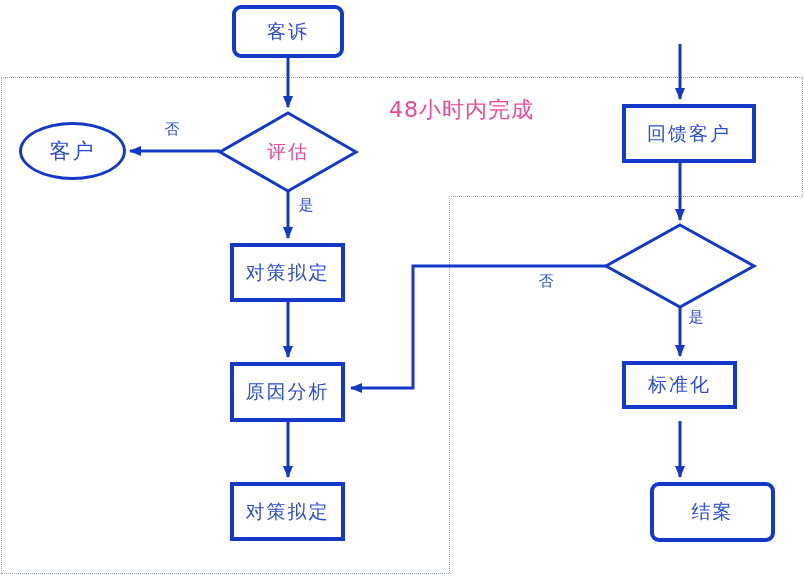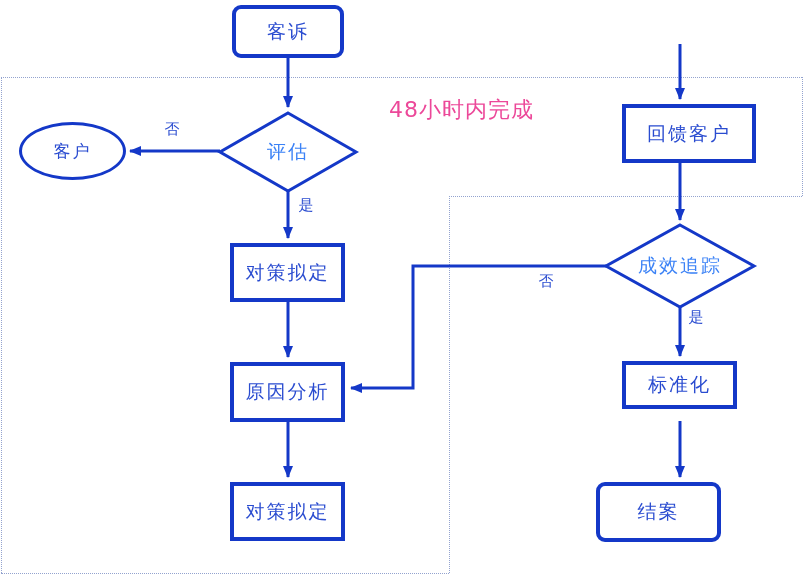--- a/index.html
+++ b/index.html
@@ -38,29 +38,29 @@
     justify-content: center;
     color: #2a4cd0;
     font-size: 19px;
     letter-spacing: 2px;
     z-index: 2;
   }
   .node.rounded { border-radius: 9px; }
   .node.ellipse {
     border-radius: 50%;
     border-width: 3px;
-    font-size: 17px;
+    font-size: 21px;
   }
   
   .diamond-label {
     position: absolute;
     display: flex;
     align-items: center;
     justify-content: center;
-    color: #3b82f6;
+    color: #ec4899;
     font-size: 19px;
     letter-spacing: 2px;
     z-index: 3;
   }
   .edge-label {
     position: absolute;
     width: 28px;
     text-align: center;
     color: #2a4cd0;
     font-size: 15px;
@@ -134,29 +134,26 @@
   </div>
 
   <div class="node" style="left:230px; top:362px; width:115px; height:60px;">
     <span>原因分析</span>
   </div>
 
   <div class="node" style="left:622px; top:104px; width:134px; height:59px;">
     <span>回馈客户</span>
   </div>
 
-  <div class="diamond-label" style="left:608px; top:252px; width:144px; height:28px;">
-    <span>成效追踪</span>
-  </div>
 
   <div class="node" style="left:622px; top:361px; width:115px; height:48px;">
     <span>标准化</span>
   </div>
 
-  <div class="node rounded" style="left:596px; top:482px; width:125px; height:60px;font-family:Liberation Serif, serif;">
+  <div class="node rounded" style="left:650px; top:482px; width:125px; height:60px;font-family:Liberation Serif, serif;">
     <span>结案</span>
   </div>
 
   <div class="edge-label" style="left:158px; top:120px;">否</div>
   <div class="edge-label" style="left:292px; top:196px;">是</div>
   <div class="edge-label" style="left:532px; top:272px;">否</div>
   <div class="edge-label" style="left:682px; top:308px;">是</div>
 
   <div class="annotation">48小时内完成</div>
 

